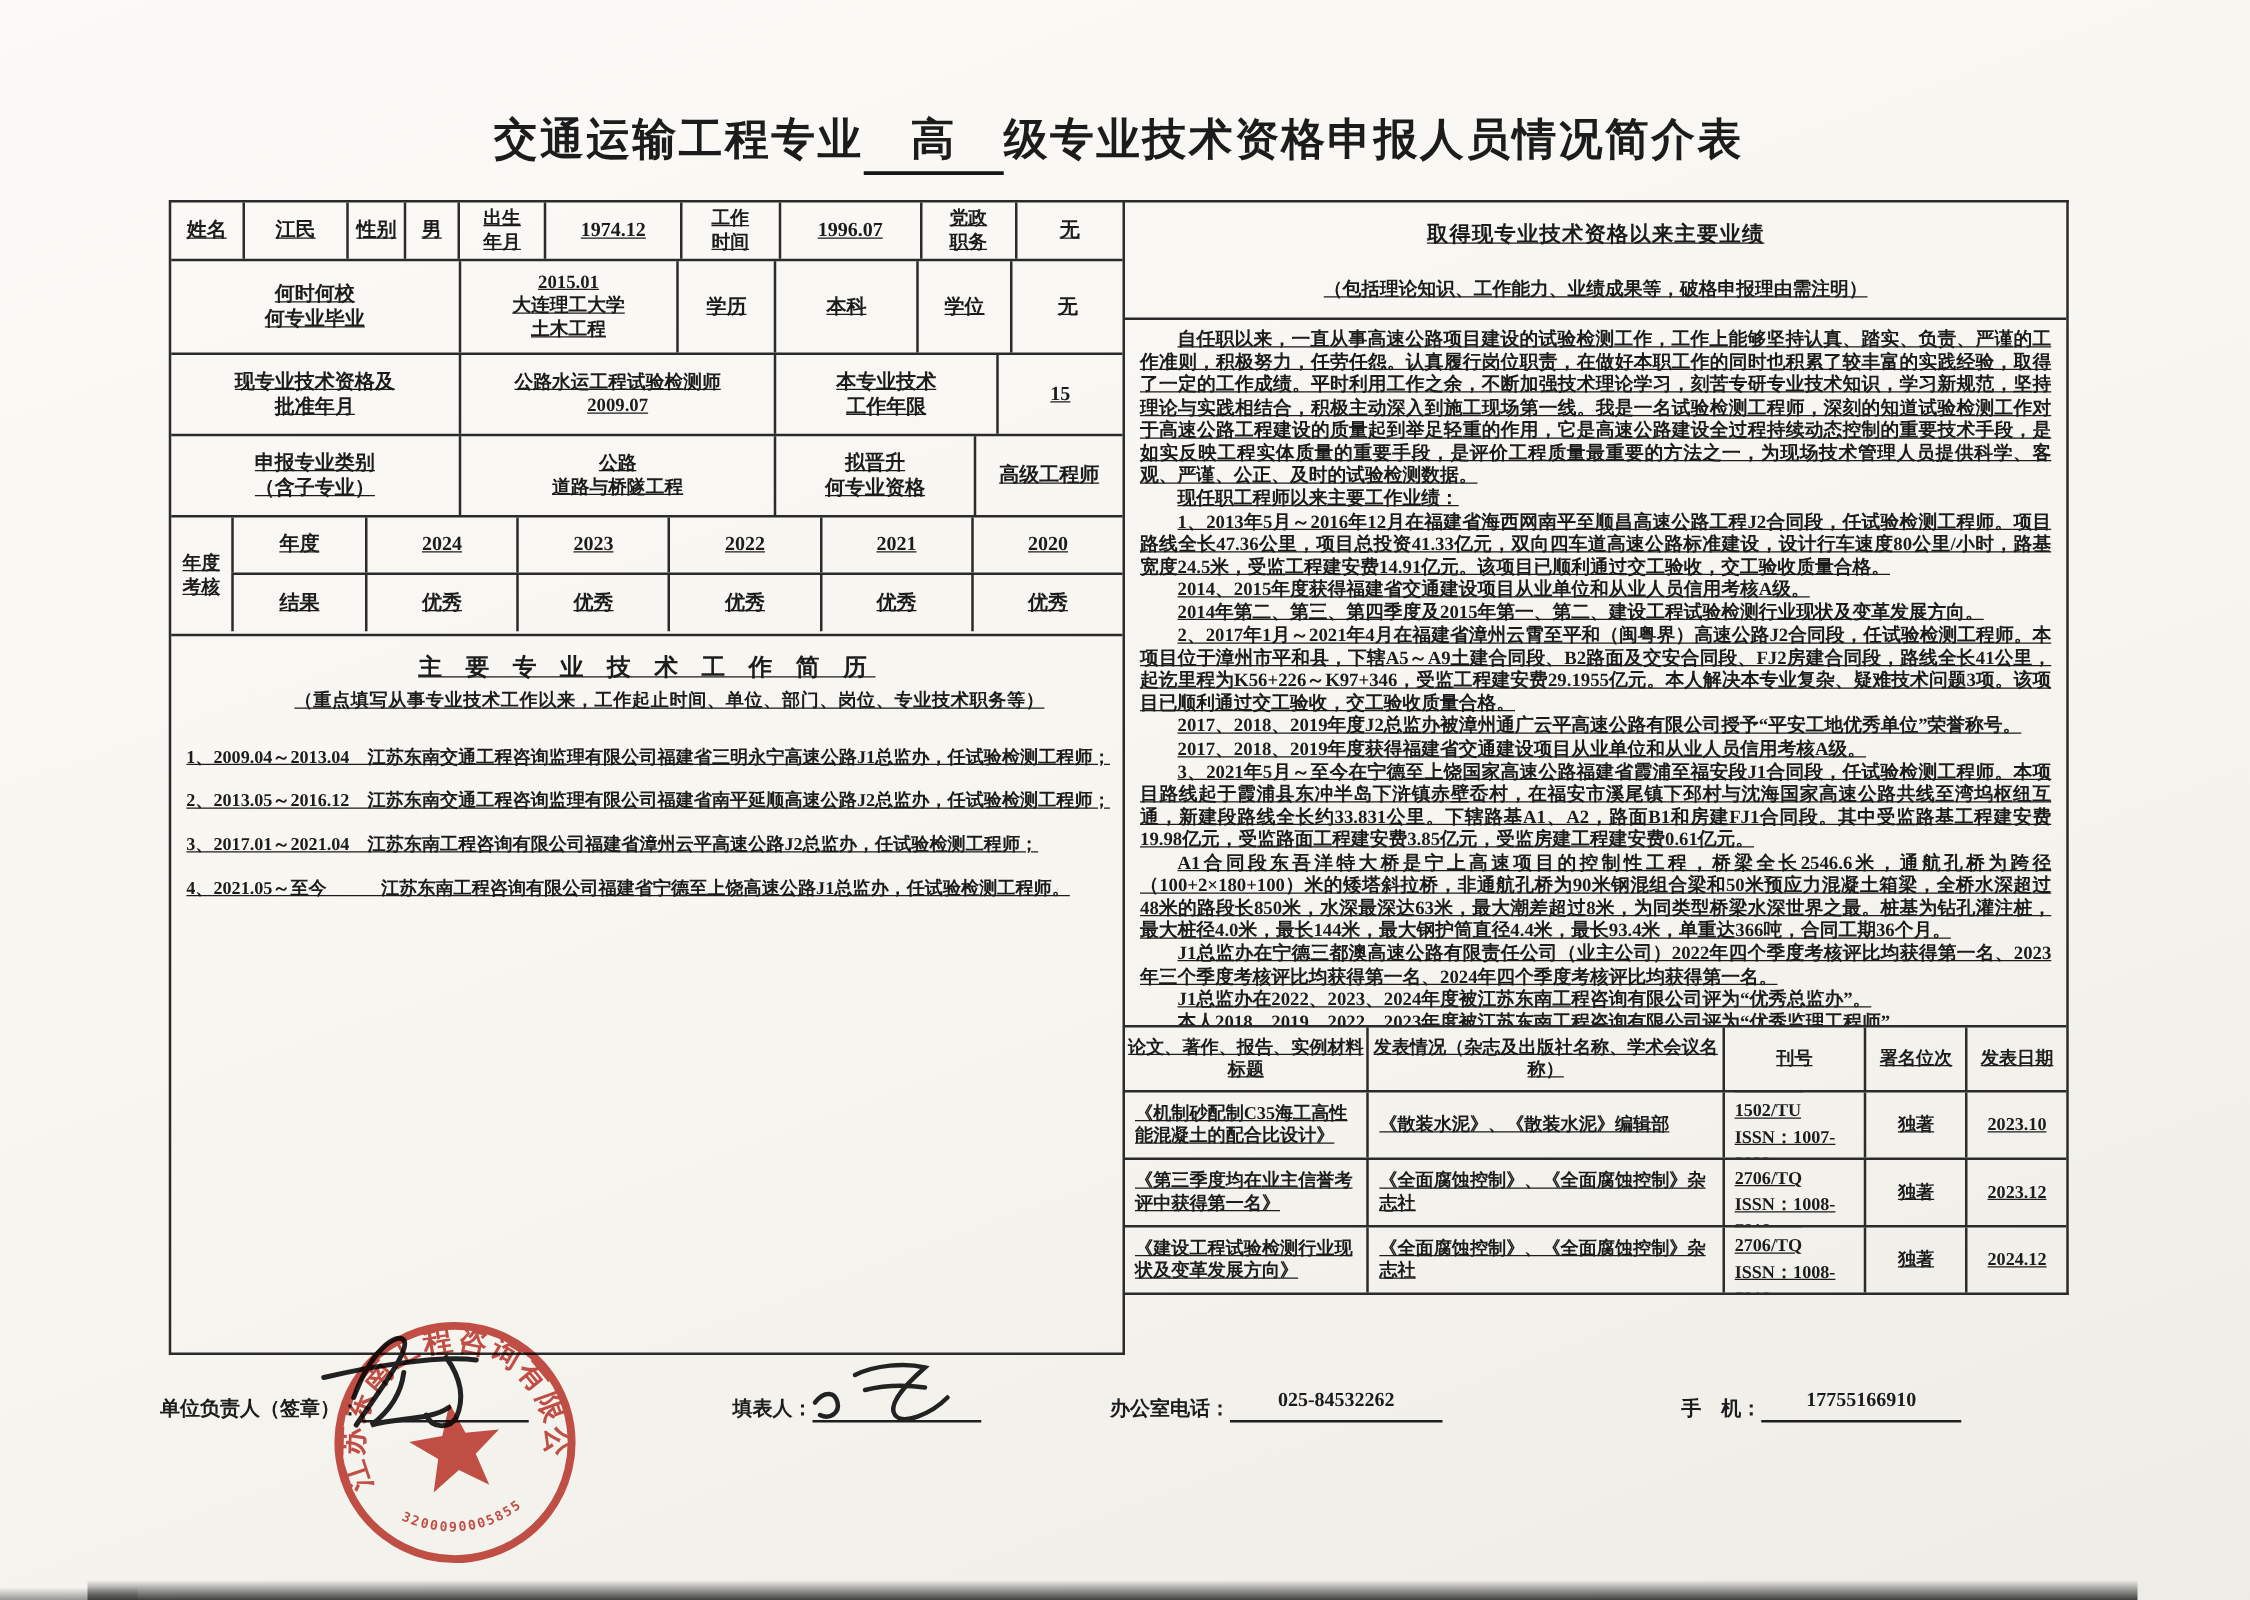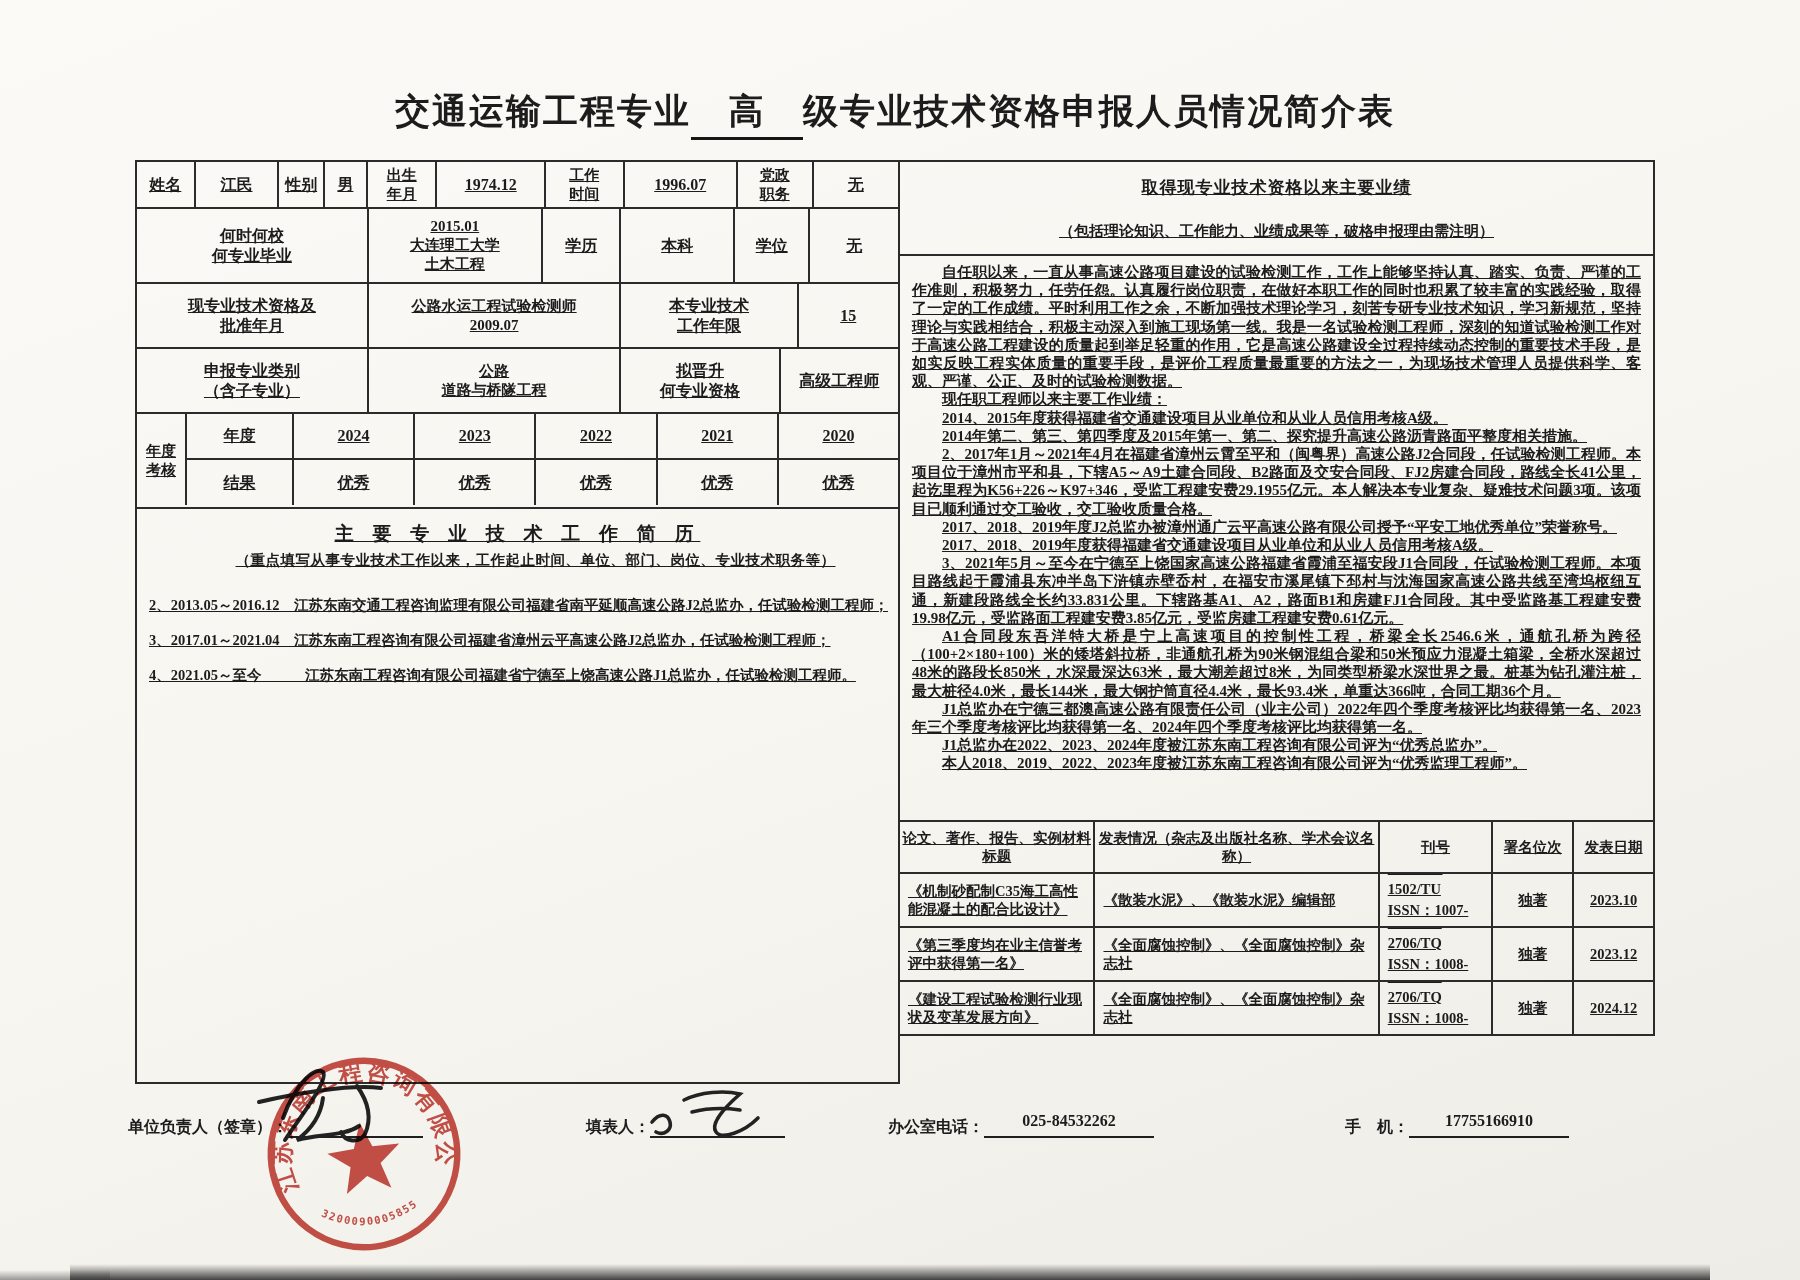--- a/index.html
+++ b/index.html
@@ -130,37 +130,39 @@
           <div class="c" style="flex:1">优秀</div>
           <div class="c" style="flex:1">优秀</div>
           <div class="c" style="flex:1">优秀</div>
         </div>
       </div>
     </div>
     <div class="jlbox">
       <div class="jl-title">主 要 专 业 技 术 工 作 简 历</div>
       <div class="jl-sub">（重点填写从事专业技术工作以来，工作起止时间、单位、部门、岗位、专业技术职务等）</div>
       <div class="jl-items">
+        <div class="jl-item">1、2009.04～2013.04　江苏东南交通工程咨询监理有限公司福建省三明永宁高速公路J1总监办，任试验检测工程师；</div>
           <div class="jl-item">2、2013.05～2016.12　江苏东南交通工程咨询监理有限公司福建省南平延顺高速公路J2总监办，任试验检测工程师；</div>
           <div class="jl-item">3、2017.01～2021.04　江苏东南工程咨询有限公司福建省漳州云平高速公路J2总监办，任试验检测工程师；</div>
           <div class="jl-item">4、2021.05～至今　　　江苏东南工程咨询有限公司福建省宁德至上饶高速公路J1总监办，任试验检测工程师。</div>
       </div>
     </div>
   </div>
 
   <div class="half right-half">
     <div class="rh-header">
       <div class="rh-h1">取得现专业技术资格以来主要业绩</div>
       <div class="rh-h2">（包括理论知识、工作能力、业绩成果等，破格申报理由需注明）</div>
     </div>
     <div class="rh-body">
       <div class="para">自任职以来，一直从事高速公路项目建设的试验检测工作，工作上能够坚持认真、踏实、负责、严谨的工作准则，积极努力，任劳任怨。认真履行岗位职责，在做好本职工作的同时也积累了较丰富的实践经验，取得了一定的工作成绩。平时利用工作之余，不断加强技术理论学习，刻苦专研专业技术知识，学习新规范，坚持理论与实践相结合，积极主动深入到施工现场第一线。我是一名试验检测工程师，深刻的知道试验检测工作对于高速公路工程建设的质量起到举足轻重的作用，它是高速公路建设全过程持续动态控制的重要技术手段，是如实反映工程实体质量的重要手段，是评价工程质量最重要的方法之一，为现场技术管理人员提供科学、客观、严谨、公正、及时的试验检测数据。</div>
         <div class="para">现任职工程师以来主要工作业绩：</div>
+        <div class="para">1、2013年5月～2016年12月在福建省海西网南平至顺昌高速公路工程J2合同段，任试验检测工程师。项目路线全长47.36公里，项目总投资41.33亿元，双向四车道高速公路标准建设，设计行车速度80公里/小时，路基宽度24.5米，受监工程建安费14.91亿元。该项目已顺利通过交工验收，交工验收质量合格。</div>
         <div class="para">2014、2015年度获得福建省交通建设项目从业单位和从业人员信用考核A级。</div>
-        <div class="para">2014年第二、第三、第四季度及2015年第一、第二、探究提升高速公路沥青路面平整度相关措施。</div>
+        <div class="para">2014年第二、第三、第四季度及2015年第一、第二、建设工程试验检测行业现状及变革发展方向。</div>
         <div class="para">2、2017年1月～2021年4月在福建省漳州云霄至平和（闽粤界）高速公路J2合同段，任试验检测工程师。本项目位于漳州市平和县，下辖A5～A9土建合同段、B2路面及交安合同段、FJ2房建合同段，路线全长41公里，起讫里程为K56+226～K97+346，受监工程建安费29.1955亿元。本人解决本专业复杂、疑难技术问题3项。该项目已顺利通过交工验收，交工验收质量合格。</div>
         <div class="para">2017、2018、2019年度J2总监办被漳州通广云平高速公路有限公司授予“平安工地优秀单位”荣誉称号。</div>
         <div class="para">2017、2018、2019年度获得福建省交通建设项目从业单位和从业人员信用考核A级。</div>
         <div class="para">3、2021年5月～至今在宁德至上饶国家高速公路福建省霞浦至福安段J1合同段，任试验检测工程师。本项目路线起于霞浦县东冲半岛下浒镇赤壁岙村，在福安市溪尾镇下邳村与沈海国家高速公路共线至湾坞枢纽互通，新建段路线全长约33.831公里。下辖路基A1、A2，路面B1和房建FJ1合同段。其中受监路基工程建安费19.98亿元，受监路面工程建安费3.85亿元，受监房建工程建安费0.61亿元。</div>
         <div class="para">A1合同段东吾洋特大桥是宁上高速项目的控制性工程，桥梁全长2546.6米，通航孔桥为跨径（100+2×180+100）米的矮塔斜拉桥，非通航孔桥为90米钢混组合梁和50米预应力混凝土箱梁，全桥水深超过48米的路段长850米，水深最深达63米，最大潮差超过8米，为同类型桥梁水深世界之最。桩基为钻孔灌注桩，最大桩径4.0米，最长144米，最大钢护筒直径4.4米，最长93.4米，单重达366吨，合同工期36个月。</div>
         <div class="para">J1总监办在宁德三都澳高速公路有限责任公司（业主公司）2022年四个季度考核评比均获得第一名、2023年三个季度考核评比均获得第一名、2024年四个季度考核评比均获得第一名。</div>
         <div class="para">J1总监办在2022、2023、2024年度被江苏东南工程咨询有限公司评为“优秀总监办”。</div>
         <div class="para">本人2018、2019、2022、2023年度被江苏东南工程咨询有限公司评为“优秀监理工程师”。</div>
     </div>
     <div class="pub">

